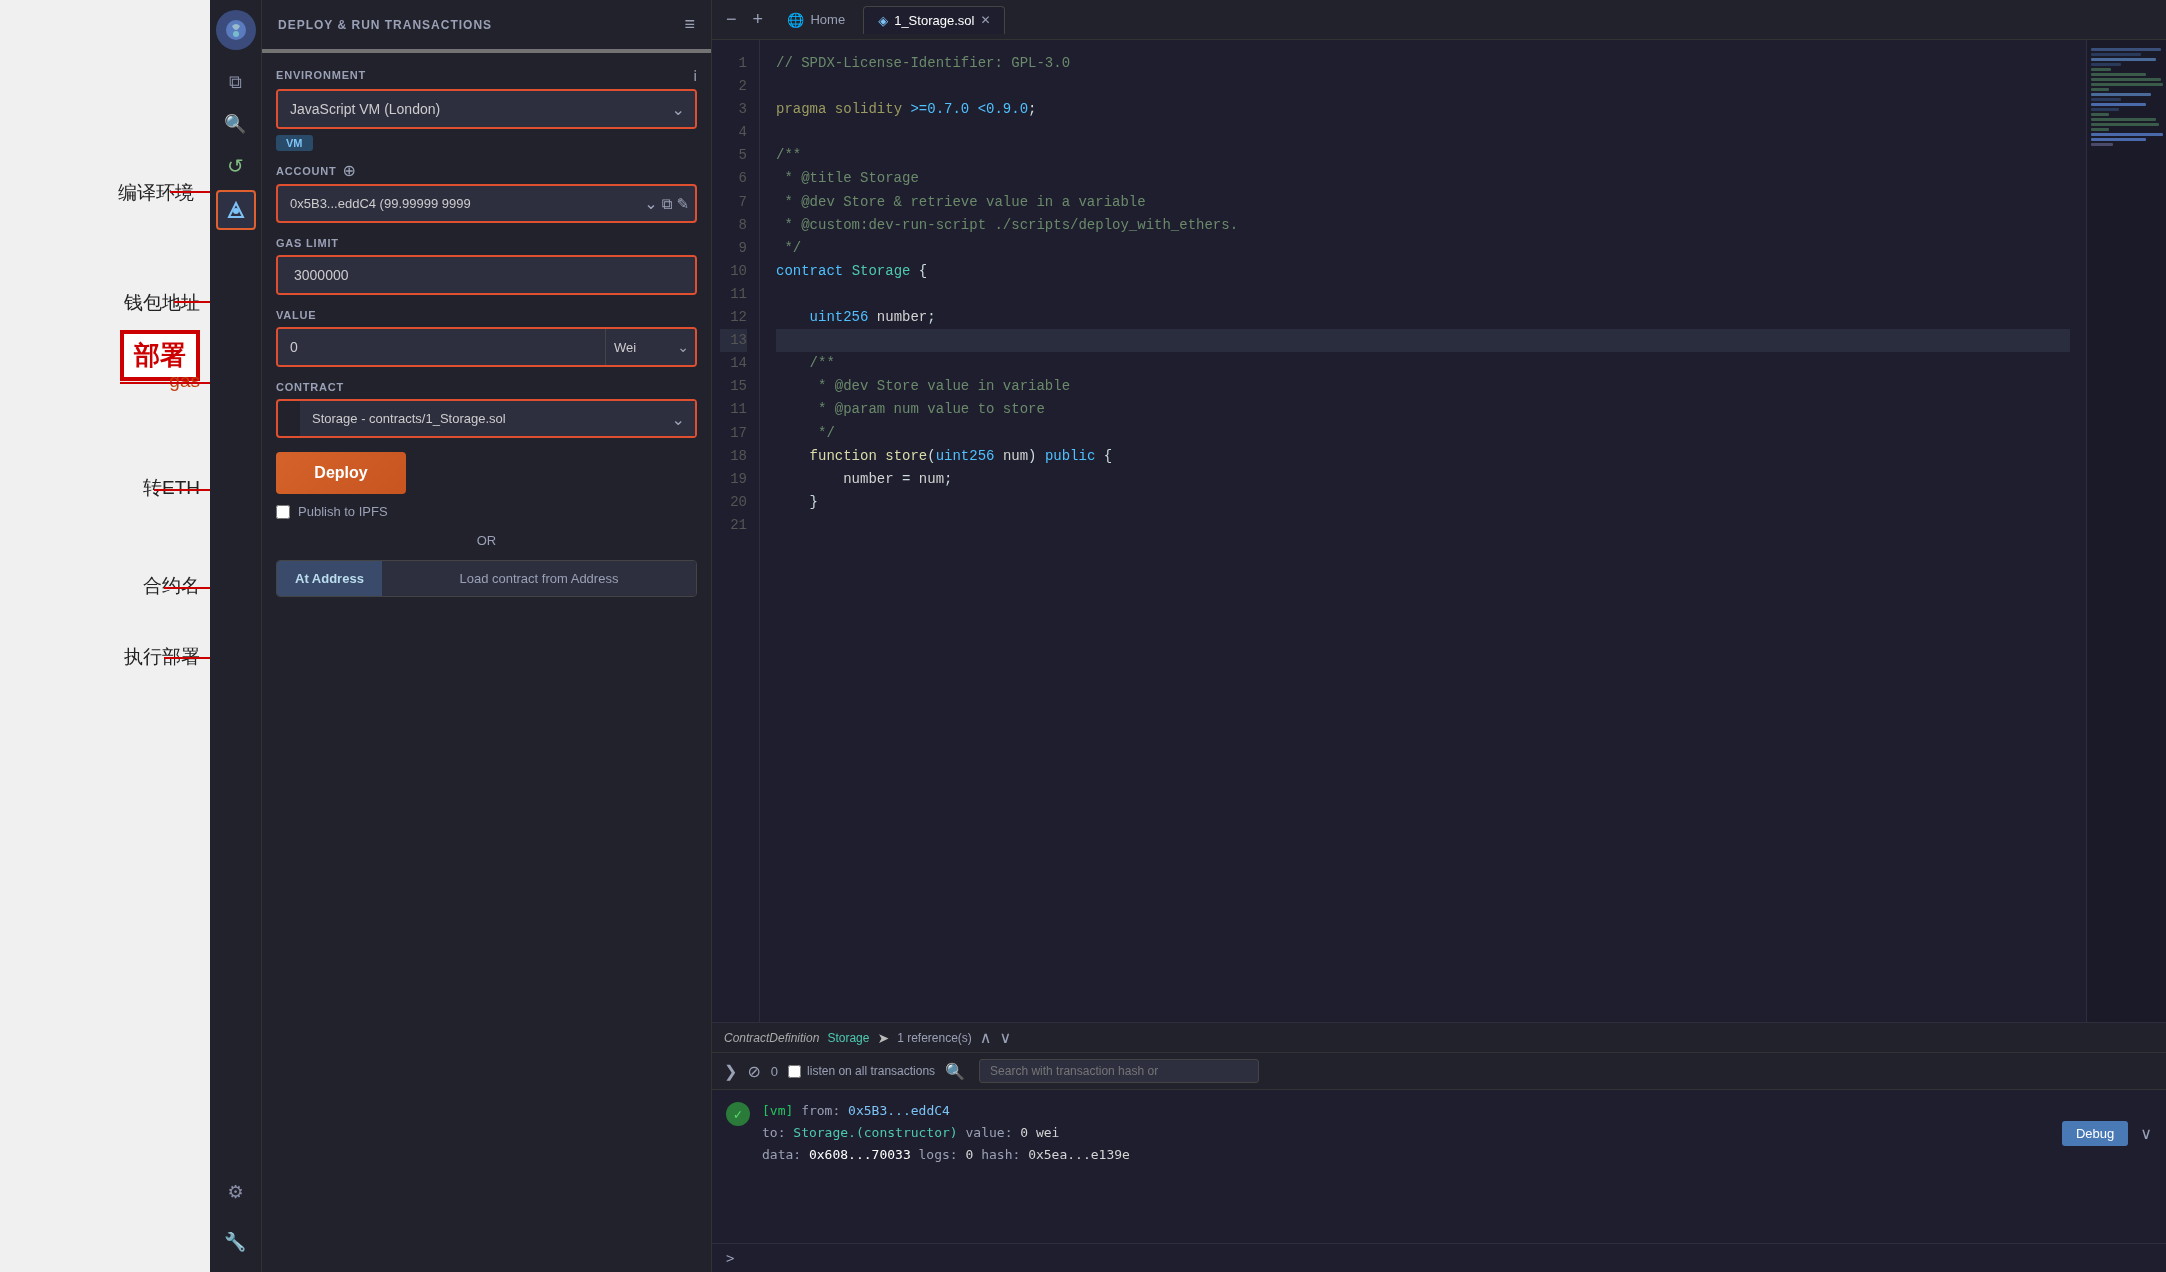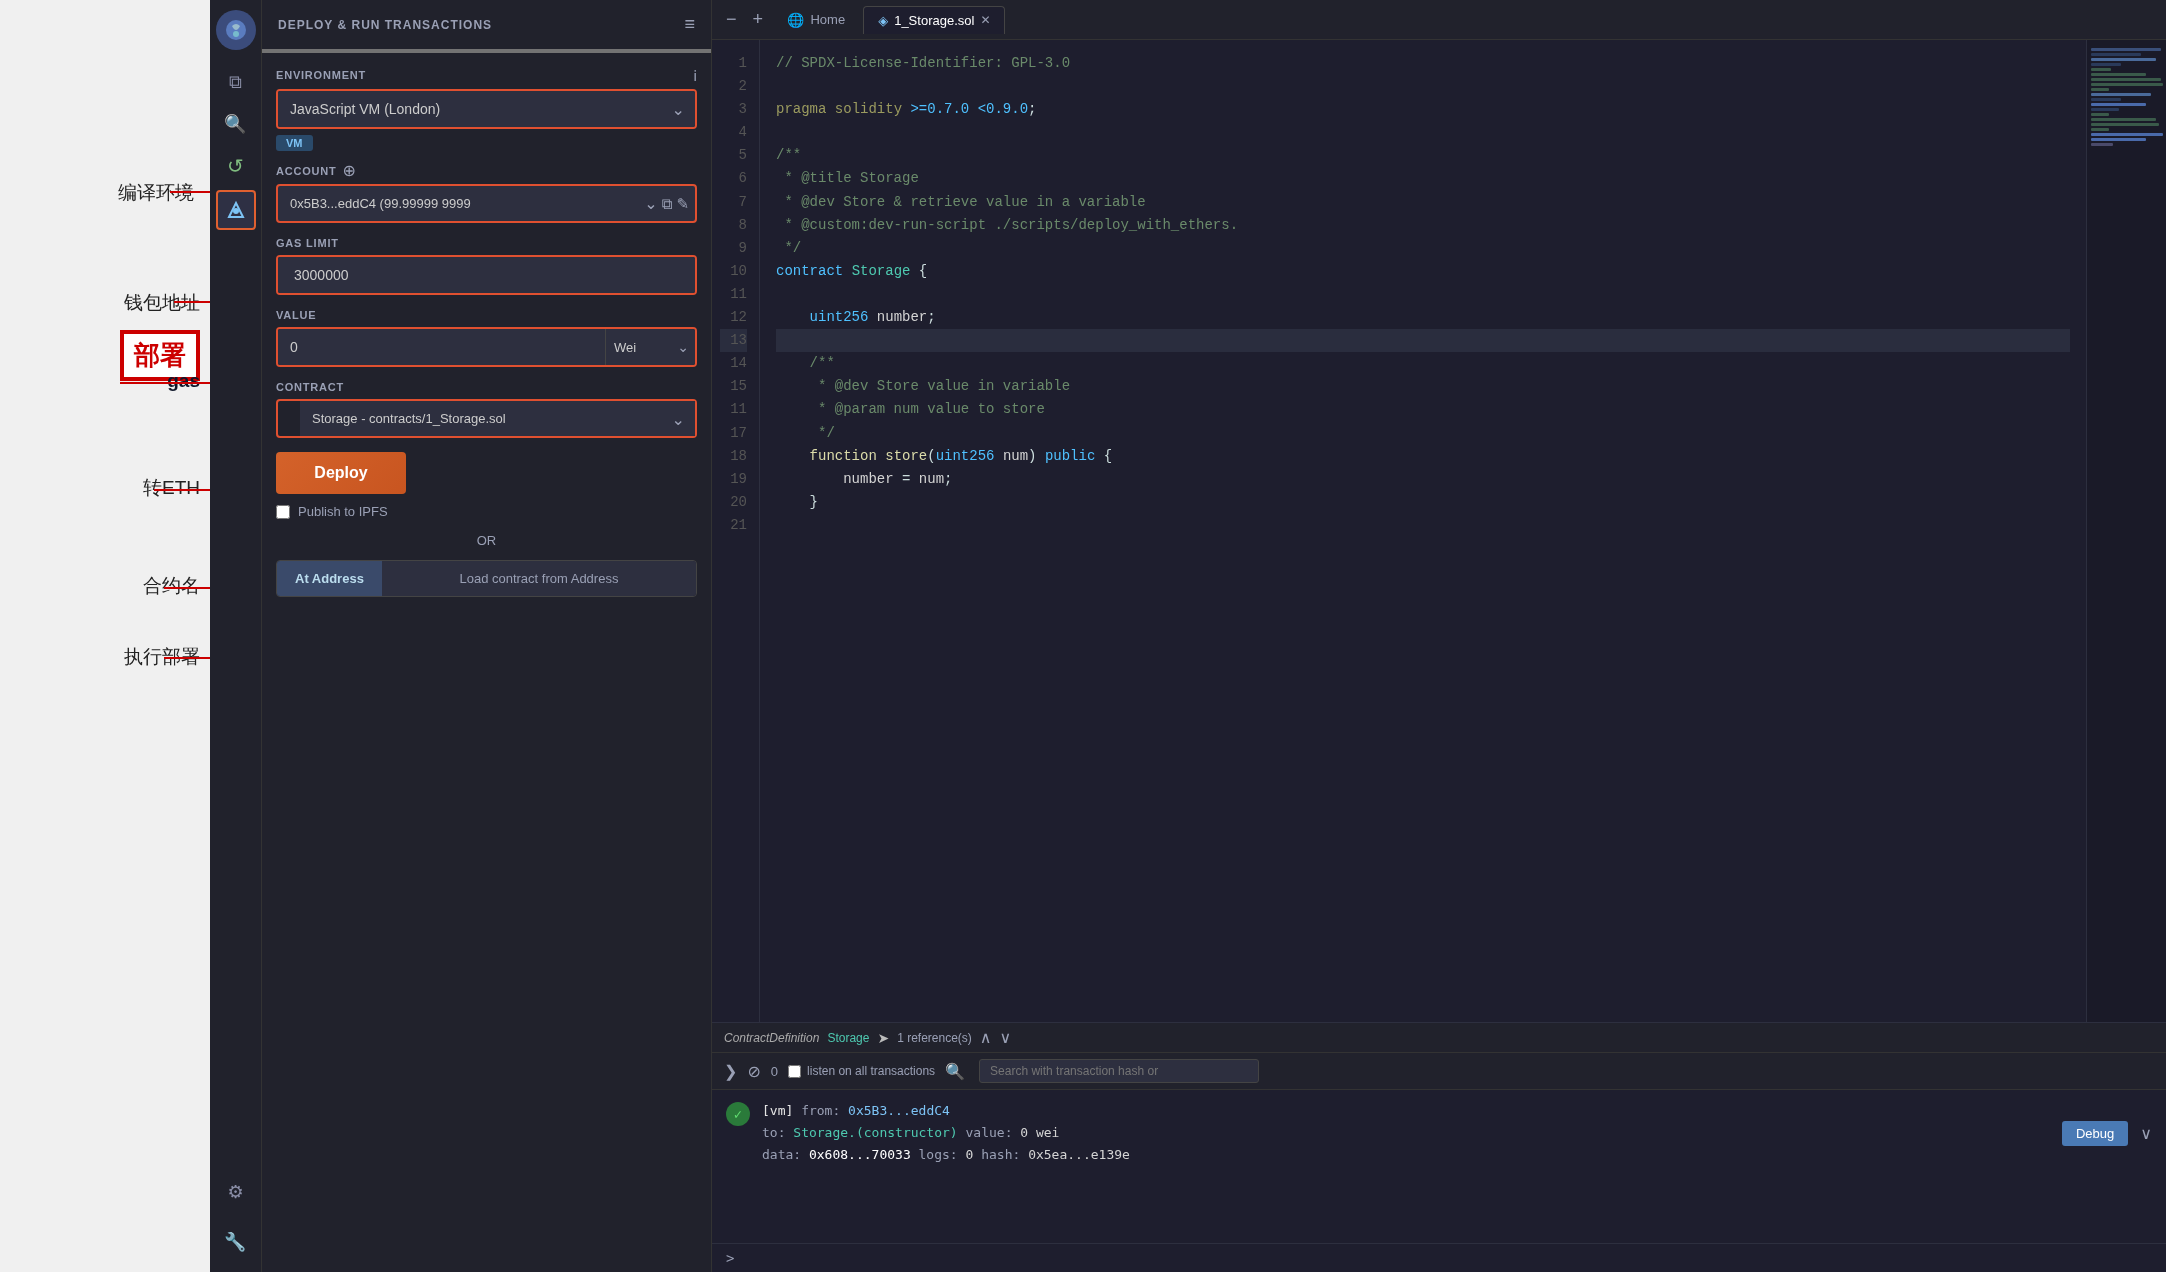--- a/index.html
+++ b/index.html
@@ -27,21 +27,21 @@
 
     <div style="position:absolute; top:290px; right:10px; display:flex; align-items:center; gap:4px;">
       <span style="color:#222; font-size:19px; font-weight:500; white-space:nowrap;">钱包地址</span>
     </div>
 
     <div style="position:absolute; top:330px; right:10px; display:flex; flex-direction:column; align-items:center; gap:2px;">
       <span style="color:#c00; font-size:26px; font-weight:700; border:4px solid #c00; padding:4px 10px; background:#fff;">部署</span>
     </div>
 
     <div style="position:absolute; top:370px; right:10px;">
-      <span style="color:#0f172a; font-size:19px; font-weight:700;">gas</span>
+      <span style="color:#c2410c; font-size:19px; font-weight:400;">gas</span>
     </div>
 
     <div style="position:absolute; top:475px; right:10px;">
       <span style="color:#222; font-size:19px; font-weight:500;">转ETH</span>
     </div>
 
     <div style="position:absolute; top:573px; right:10px;">
       <span style="color:#222; font-size:19px; font-weight:500;">合约名</span>
     </div>
 
@@ -316,21 +316,21 @@
             <span style="color:#9aa0b5;font-size:12px;">listen on all transactions</span>
           </div>
           <button style="background:none;border:none;color:#9aa0b5;cursor:pointer;font-size:16px;">🔍</button>
           <input type="text" style="margin-left: 4px; background: rgb(45, 47, 63); border: 1px solid rgb(68, 68, 68); color: rgb(154, 160, 181); padding: 4px 10px; font-size: 12px; border-radius: 3px; width: 280px; outline: none;" placeholder="Search with transaction hash or">
         </div>
 
         <div style="flex:1;overflow-y:auto;padding:10px 14px;">
           <div style="display:flex;align-items:flex-start;gap:12px;font-size:13px;font-family:'Consolas',monospace;">
             <div style="width:24px;height:24px;border-radius:50%;background:#2a7a3a;color:#5fda6f;display:flex;align-items:center;justify-content:center;font-size:14px;flex-shrink:0;margin-top:2px;">✓</div>
             <div style="color:#9aa0b5;line-height:1.7;flex:1;">
-              <span style="color:#e5e5e5;">[vm]</span> from: <span style="color:#7dc3f5;">0x5B3...eddC4</span><br>
+              <span style="color:#22c55e;">[vm]</span> from: <span style="color:#7dc3f5;">0x5B3...eddC4</span><br>
               to: <span style="color:#4ec9b0;">Storage.(constructor)</span> value: <span style="color:#d4d4d4;">0 wei</span><br>
               data: <span style="color:#ffffff;">0x608...70033</span> logs: <span style="color:#d4d4d4;">0</span> hash: <span style="color:#d4d4d4;">0x5ea...e139e</span>
             </div>
             <button style="background:#4a7ab5;color:#fff;border:none;padding:5px 14px;border-radius:3px;font-size:13px;cursor:pointer;flex-shrink:0;align-self:center;">Debug</button>
             <button style="background:none;border:none;color:#9aa0b5;cursor:pointer;font-size:16px;flex-shrink:0;align-self:center;">∨</button>
           </div>
         </div>
 
         <div style="padding:6px 14px;color:#9aa0b5;font-family:'Consolas',monospace;font-size:14px;border-top:1px solid #2d2f3f;cursor:text;">
           <span>&gt;</span>

